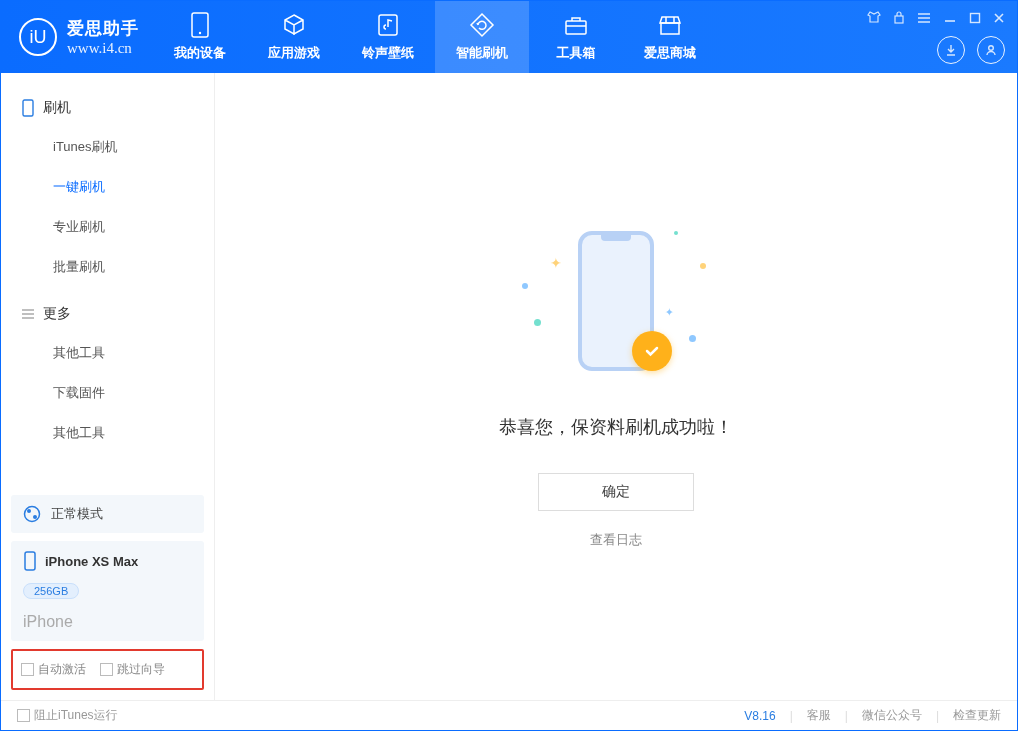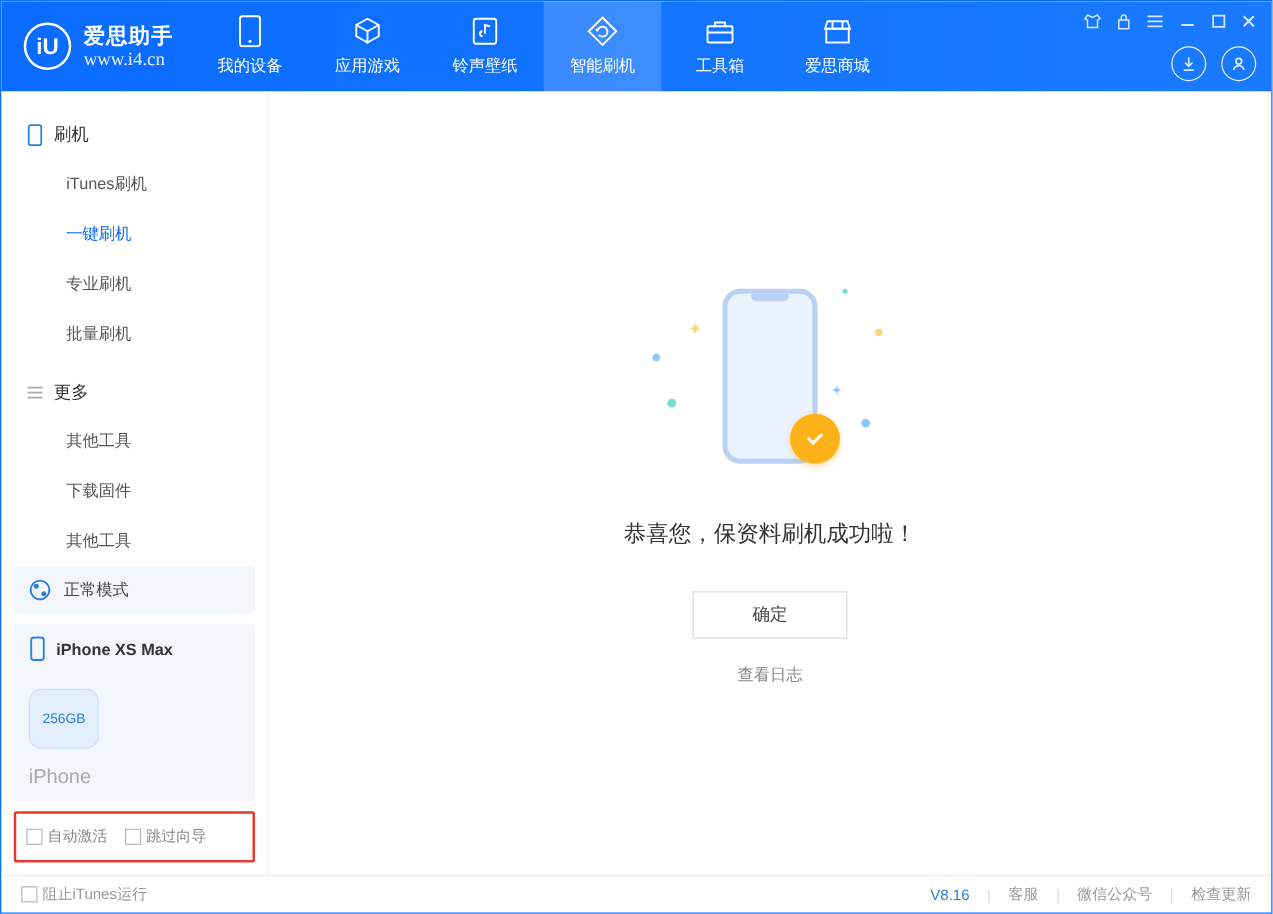--- a/index.html
+++ b/index.html
@@ -1,67 +1,67 @@
 <!DOCTYPE html>
 <html><head>
 <meta charset="utf-8">
 <style>
 * { margin: 0; padding: 0; box-sizing: border-box; font-family: "Microsoft YaHei", -apple-system, sans-serif; }
 body { background: #fff; width: 1018px; height: 731px; border: 1px solid #0a6cff; position: relative; }
 
 .titlebar { height: 72px; background: linear-gradient(90deg, #0a6cff, #1a7aff); display: flex; align-items: center; color: #fff; }
 .logo { display: flex; align-items: center; padding: 0 14px 0 18px; }
-.logo-circle { width: 38px; height: 38px; border: 2.5px solid #fff; border-radius: 50%; display: flex; align-items: center; justify-content: center; font-size: 18px; font-weight: bold; }
+.logo-circle { width: 38px; height: 38px; border: 2.5px solid #fff; border-radius: 50%; display: flex; align-items: center; justify-content: center; font-size: 18px; font-weight: normal; }
 .logo-text { margin-left: 10px; }
 .logo-title { font-size: 17px; font-weight: bold; letter-spacing: 1px; }
 .logo-sub { font-size: 15px; opacity: .9; font-family: Liberation Serif, serif; }
 
 .tabs { display: flex; height: 100%; }
-.tab { width: 94px; display: flex; flex-direction: column; align-items: center; justify-content: center; cursor: pointer; font-size: 13px; gap: 6px; }
+.tab { width: 94px; display: flex; flex-direction: column; align-items: center; justify-content: center; cursor: pointer; font-size: 13px; gap: 6px; font-weight: bold; }
 .tab.active { background: rgba(255,255,255,.18); }
 .tab-icon { width: 26px; height: 26px; display: flex; align-items: center; justify-content: center; }
 
 .winctrl { margin-left: auto; display: flex; flex-direction: column; align-items: flex-end; padding: 6px 12px; gap: 8px; }
 .winctrl-row { display: flex; gap: 12px; align-items: center; }
 .winctrl-row span, .winctrl-row svg { cursor: pointer; opacity: .9; }
 .circ-btn { width: 28px; height: 28px; border: 1.5px solid #fff; border-radius: 50%; display: flex; align-items: center; justify-content: center; }
 
 .body { display: flex; height: calc(100% - 72px - 30px); }
 .sidebar { width: 214px; border-right: 1px solid #eee; display: flex; flex-direction: column; }
 .side-scroll { flex: 1; padding-top: 18px; }
 .side-group { display: flex; align-items: center; padding: 8px 20px 10px; color: #333; font-size: 14px; gap: 8px; }
 .side-item { padding: 11px 20px 11px 52px; font-size: 13px; color: #555; cursor: pointer; }
 .side-item.active { color: #0a6cff; }
 
 .side-bottom { padding: 0 10px 10px; }
 .card { background: #f3f7fb; border-radius: 3px; padding: 10px 12px; margin-bottom: 8px; display: flex; align-items: center; gap: 10px; font-size: 13px; color: #444; }
 .card-device { flex-direction: column; align-items: flex-start; }
 .dev-head { display: flex; align-items: center; gap: 8px; font-weight: bold; color: #333; }
-.badge { display: inline-block; background: #e3effd; border: 1px solid #c9e0fb; color: #2a7de1; font-size: 11px; padding: 17px 10px; border-radius: 10px; margin-top: 12px; }
+.badge { display: inline-block; background: #e3effd; border: 1px solid #c9e0fb; color: #2a7de1; font-size: 11px; padding: 1px 10px; border-radius: 10px; margin-top: 2px; }
 .dev-type { font-size: 16px; color: #aaa; margin-top: 4px; }
 .ck-row { border: 2px solid #e23a2e; border-radius: 2px; padding: 10px 8px; display: flex; gap: 14px; align-items: center; font-size: 12px; color: #888; }
 .ck { width: 13px; height: 13px; border: 1px solid #bbb; display: inline-block; vertical-align: middle; margin-right: 4px; }
 
 .main { flex: 1; position: relative; display: flex; flex-direction: column; align-items: center; justify-content: center; }
 .illus { position: relative; width: 200px; height: 170px; margin-bottom: 20px; }
 .phone { position: absolute; left: 50%; top: 6px; transform: translateX(-50%); width: 76px; height: 140px; border: 4px solid #b8d1f5; border-radius: 14px; background: #eaf2fd; }
 .notch { position: absolute; top: 0; left: 50%; transform: translateX(-50%); width: 30px; height: 6px; background: #b8d1f5; border-radius: 0 0 4px 4px; }
 .check { position: absolute; right: 44px; bottom: 24px; width: 40px; height: 40px; background: #ffb11a; border-radius: 50%; display: flex; align-items: center; justify-content: center; box-shadow: 0 2px 6px rgba(255,177,26,.4); }
 .dot { position: absolute; border-radius: 50%; }
 .d1 { width: 7px; height: 7px; background: #74e0cf; left: 18px; top: 94px; }
 .d2 { width: 6px; height: 6px; background: #8fc8ff; left: 6px; top: 58px; }
 .d3 { width: 6px; height: 6px; background: #ffd37a; right: 10px; top: 38px; }
 .d4 { width: 7px; height: 7px; background: #8fc8ff; right: 20px; top: 110px; }
 .d5 { width: 4px; height: 4px; background: #74e0cf; right: 38px; top: 6px; }
 .sparkle { position: absolute; color: #ffd37a; font-size: 14px; }
 .s1 { left: 34px; top: 30px; }
 .s2 { right: 42px; bottom: 76px; color: #8fc8ff; font-size: 11px; }
 
 .msg { font-size: 18px; color: #333; margin-bottom: 34px; }
-.ok-btn { width: 124px; height: 38px; border: 1px solid #ddd; background: #fff; font-size: 14px; color: #444; cursor: pointer; margin-bottom: 20px; }
+.ok-btn { width: 156px; height: 38px; border: 1px solid #ddd; background: #fff; font-size: 14px; color: #444; cursor: pointer; margin-bottom: 20px; }
 .log-link { font-size: 13px; color: #888; cursor: pointer; }
 
 .footer { height: 30px; border-top: 1px solid #eee; display: flex; align-items: center; padding: 0 16px; font-size: 12px; color: #999; }
 .footer .right { margin-left: auto; display: flex; align-items: center; gap: 14px; }
 .footer .sep { color: #ddd; }
 .footer .ver { color: #2a7de1; margin-left: 32px; }
 </style>
 </head>
 <body>
 

